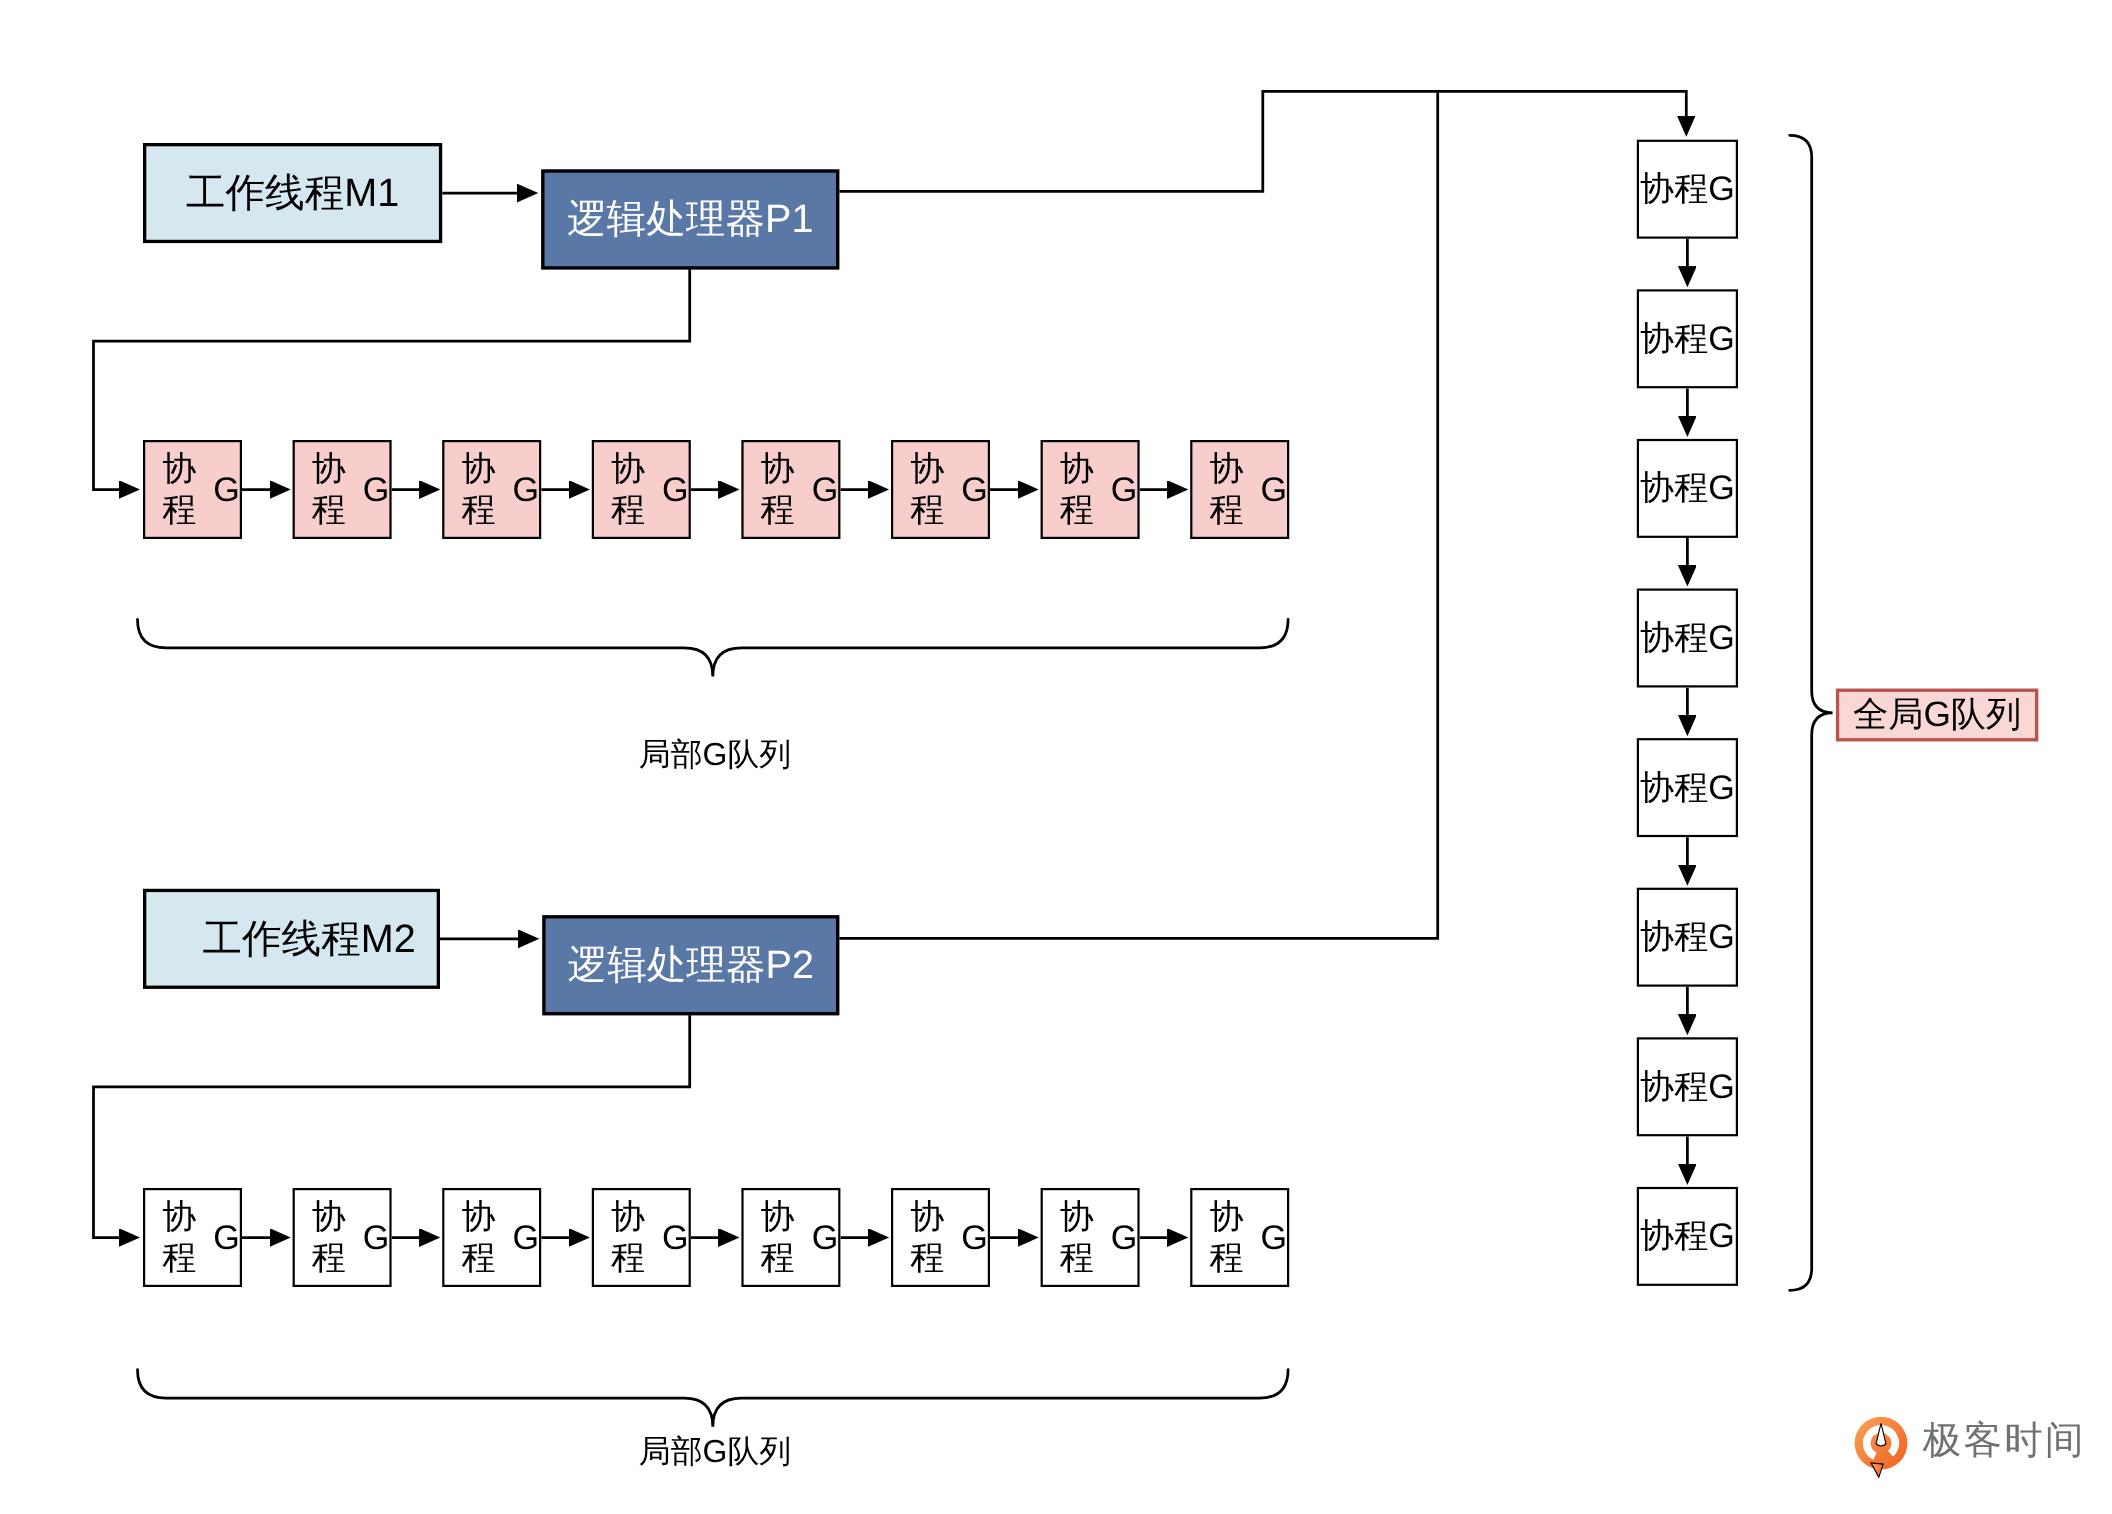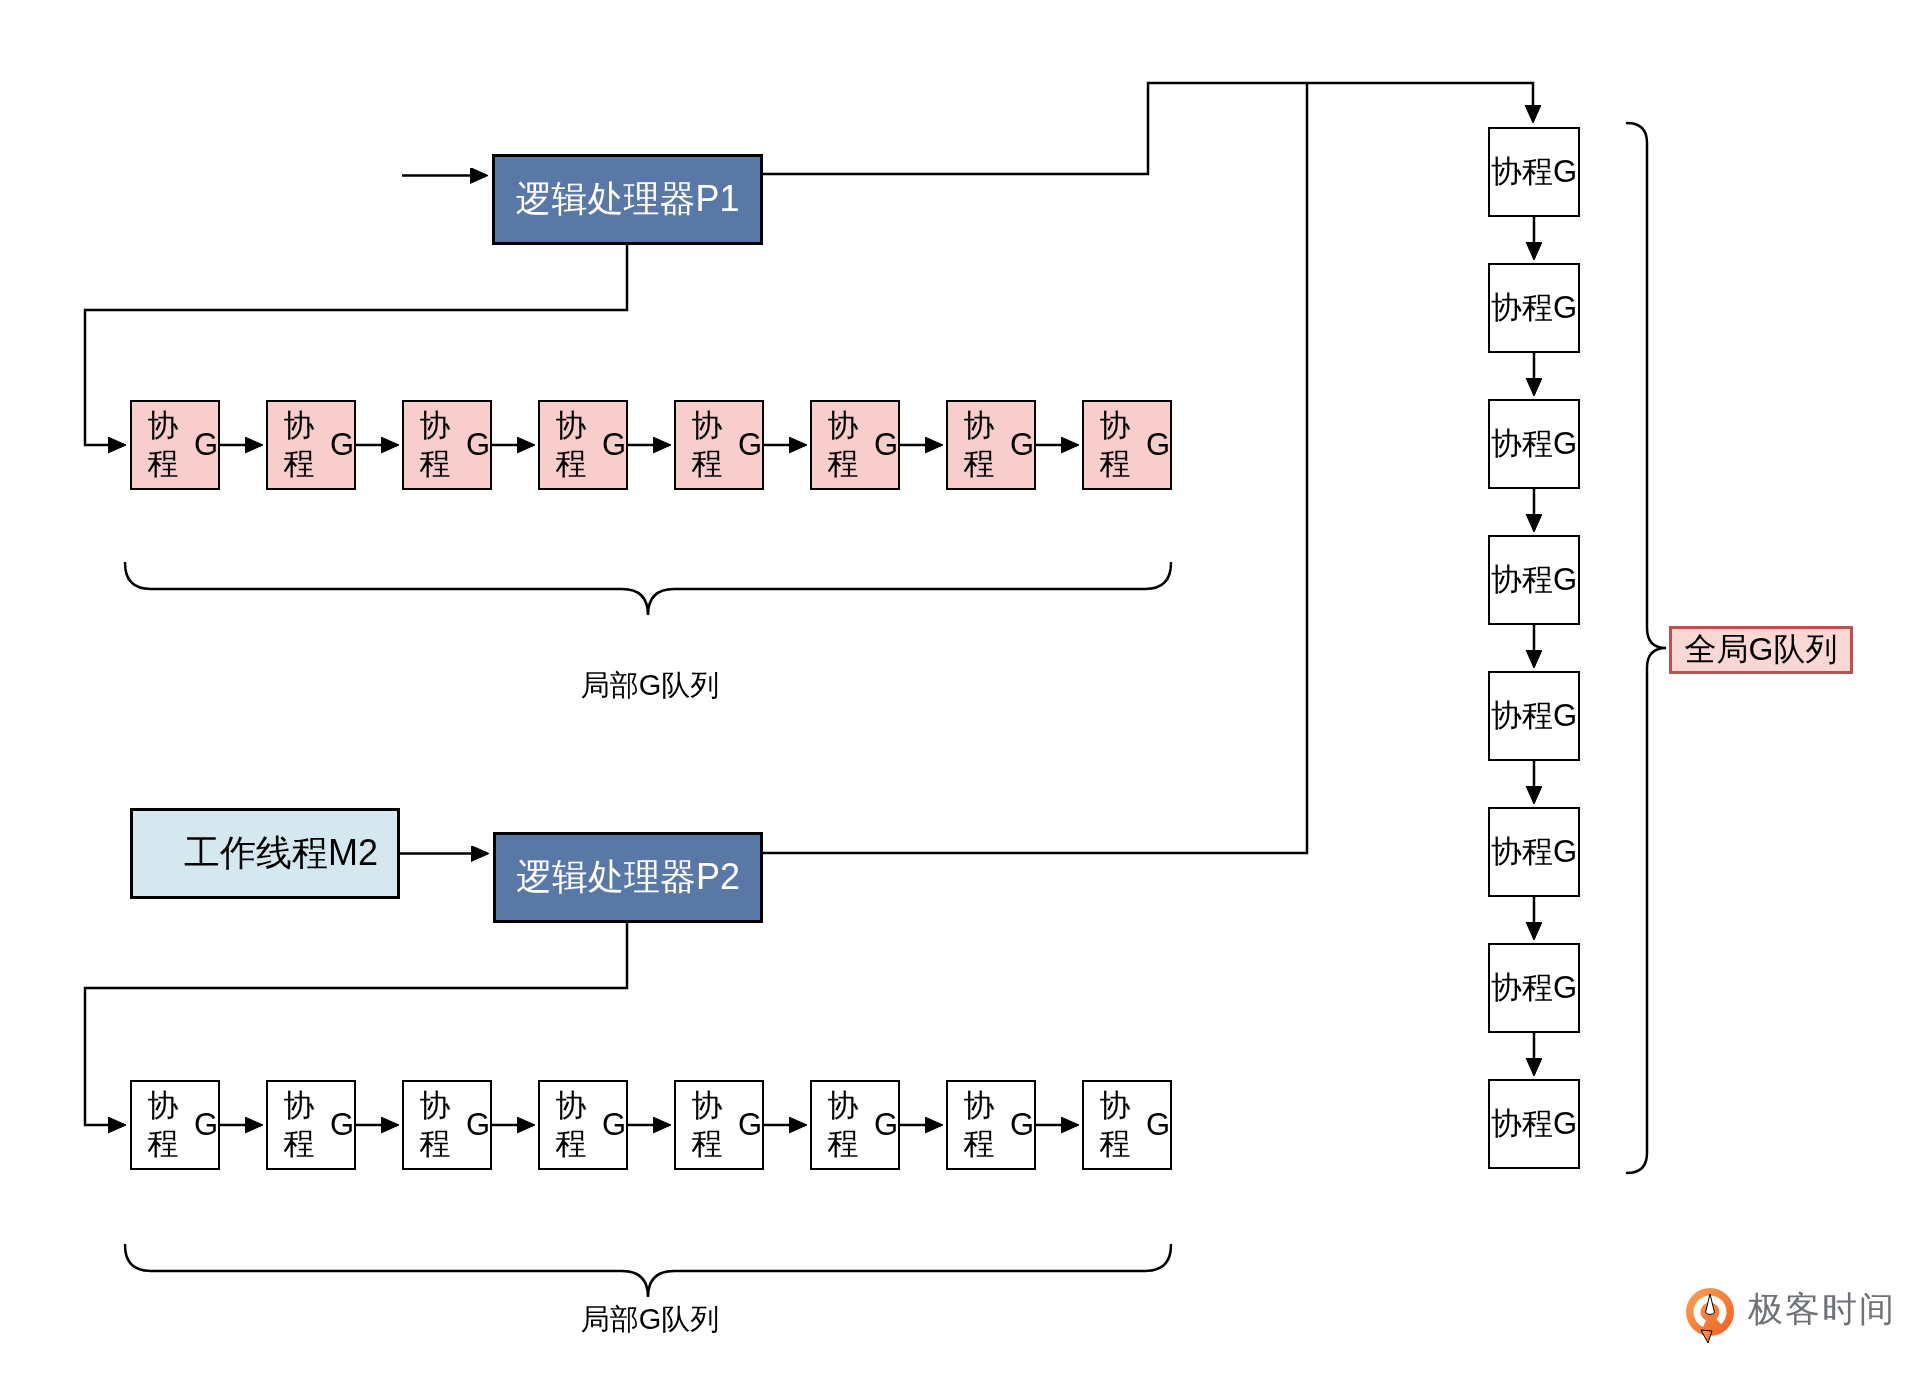--- a/index.html
+++ b/index.html
@@ -99,20 +99,21 @@
         <path d="M1534,1033 L1534,1074" fill="none" stroke-width="2.5" marker-end="url(#arrow)"></path>
       </g>
 
     <path d="M125,563 Q125,589 151,589 L622,589 Q648,589 648,615 Q648,589 674,589 L1145,589 Q1171,589 1171,563" fill="none" stroke-width="2.5" stroke-linecap="round"></path>
 
     <path d="M125,1245 Q125,1271 151,1271 L622,1271 Q648,1271 648,1297 Q648,1271 674,1271 L1145,1271 Q1171,1271 1171,1245" fill="none" stroke-width="2.5" stroke-linecap="round"></path>
 
     <path d="M1627,123 Q1647,123 1647,143 L1647,628 Q1647,648 1666,648 Q1647,648 1647,668 L1647,1153 Q1647,1173 1627,1173" fill="none" stroke-width="2.5" stroke-linecap="round"></path>
   </svg>
 
+  <div class="node worker" style="left:130px;top:130px;width:272px;height:91px;">工作线程M1</div>
   <div class="node processor" style="left:492px;top:130px;width:271px;height:91px;">逻辑处理器P1</div>
   <div class="node worker" style="left:130px;top:808px;width:270px;height:91px;padding-left:32px;">工作线程M2</div>
   <div class="node processor" style="left:493px;top:808px;width:270px;height:91px;">逻辑处理器P2</div>
 
   <div class="hqueue" id="local-queue-1" style="left:130px;top:400px;">
       <div class="gbox pink">
         <span>协程</span>
         <span>G</span>
       </div>
       <div class="gbox pink">

